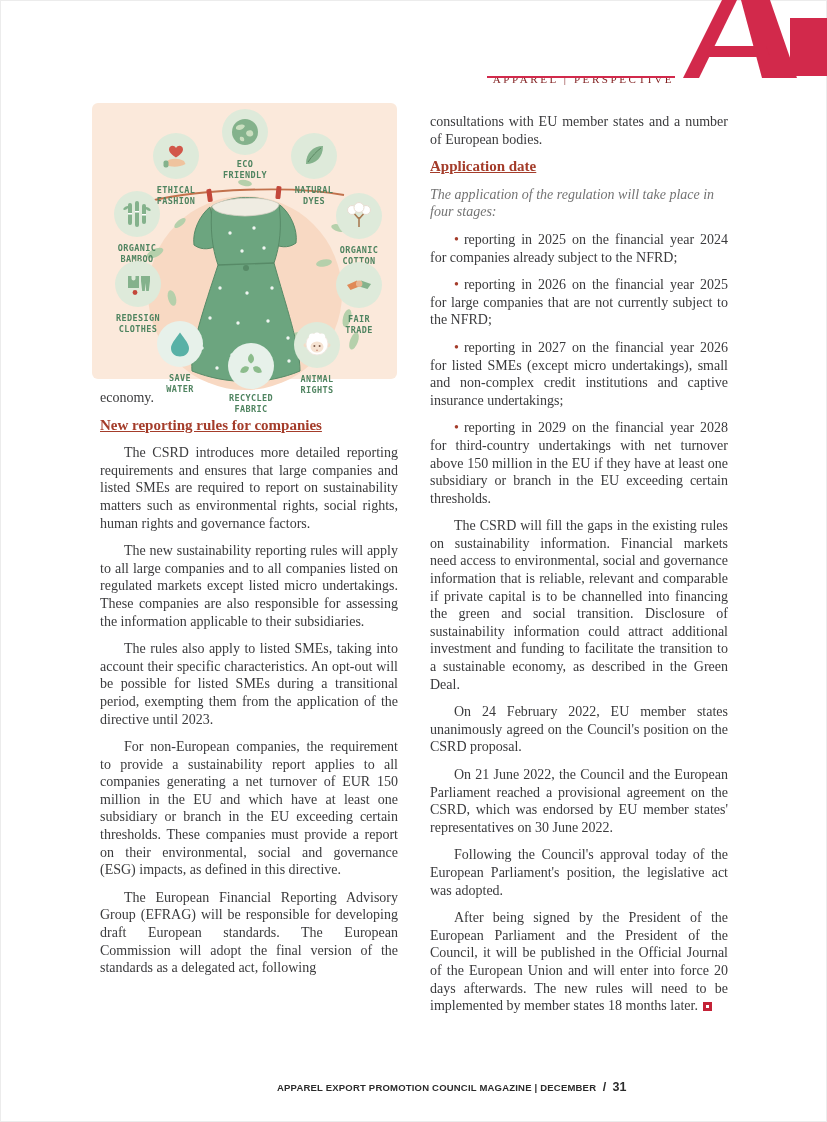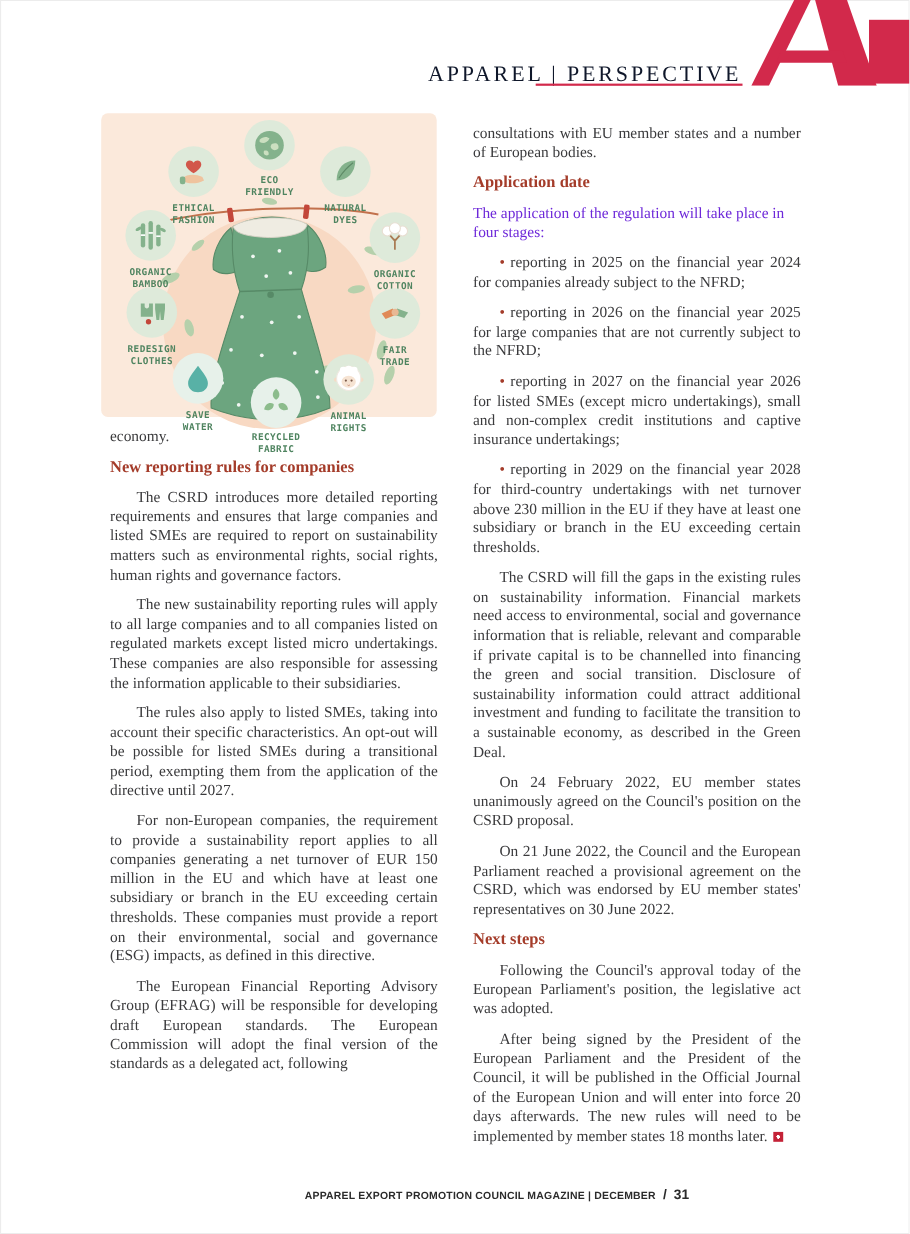--- a/index.html
+++ b/index.html
@@ -1,32 +1,32 @@
 <!DOCTYPE html>
 <html><head>
 <meta charset="utf-8">
 <style>
   html,body{margin:0;padding:0;background:#ffffff;}
   .page{position:relative;width:827px;height:1122px;background:#ffffff;overflow:hidden;
         box-shadow:inset 0 0 0 1px #ececec;font-family:"Liberation Serif",serif;color:#3a3a3c;}
 
   
-  .masthead-title{position:absolute;top:57px;right:153px;font-size:20px;letter-spacing:2.6px;
-        color:#0f172a;font-family:"Liberation Serif",serif;}
+  .masthead-title{position:absolute;top:73px;right:153px;font-size:11px;letter-spacing:2.6px;
+        color:#7f1d1d;font-family:"Liberation Serif",serif;}
   .masthead-rule{position:absolute;top:76px;right:152px;width:188px;height:2px;background:#d2294b;}
   .brand-logo{position:absolute;top:0;right:0;width:151px;height:78px;}
 
   
   .col{position:absolute;top:103px;width:318px;font-size:14px;line-height:17.6px;text-align:justify;}
   .col-left{left:90px;}
   .col-right{left:420px;}
   .col p{margin:10px;}
   .indent{text-indent:24px;}
-  .sect-head{margin:15px 0 5px;font-size:15px;font-weight:bold;color:#a43c2a;text-align:left;}
-  .intro-italic{color:#6d28d9;text-align:left;}
+  .sect-head{margin:15px 0 5px;font-size:15px;font-weight:bold;color:#a43c2a;text-align:left;text-decoration:underline;}
+  .intro-italic{font-style:italic;color:#737373;text-align:left;}
   .bullet{margin:3px 0;}
   .dot{color:#a43c2a;padding-right:5px;}
   .endmark{display:inline-block;width:9px;height:9px;margin-left:5px;vertical-align:-1px;
         background:radial-gradient(circle at center,#ffffff 0 1.6px,#c42237 1.7px);}
 
   
   .illustration{position:relative;margin-left:2px;width:305px;height:276px;background:#fbe9db;
         border-radius:6px;margin-bottom:9px;}
   .illo-art{position:absolute;left:0;top:0;}
   .badge{position:absolute;width:46px;height:46px;border-radius:50%;background:#deeada;
@@ -230,40 +230,39 @@
         </svg>
       </div>
       <div class="badge-label l-animal">ANIMAL
 RIGHTS</div>
     </div>
 
     <p>economy.</p>
     <p class="sect-head">New reporting rules for companies</p>
     <p class="indent">The CSRD introduces more detailed reporting requirements and ensures that large companies and listed SMEs are required to report on sustainability matters such as environmental rights, social rights, human rights and governance factors.</p>
     <p class="indent">The new sustainability reporting rules will apply to all large companies and to all companies listed on regulated markets except listed micro undertakings. These companies are also responsible for assessing the information applicable to their subsidiaries.</p>
-    <p class="indent">The rules also apply to listed SMEs, taking into account their specific characteristics. An opt-out will be possible for listed SMEs during a transitional period, exempting them from the application of the directive until 2027.</p>
+    <p class="indent">The rules also apply to listed SMEs, taking into account their specific characteristics. An opt-out will be possible for listed SMEs during a transitional period, exempting them from the application of the directive until 2023.</p>
     <p class="indent">For non-European companies, the requirement to provide a sustainability report applies to all companies generating a net turnover of EUR 150 million in the EU and which have at least one subsidiary or branch in the EU exceeding certain thresholds. These companies must provide a report on their environmental, social and governance (ESG) impacts, as defined in this directive.</p>
     <p class="indent">The European Financial Reporting Advisory Group (EFRAG) will be responsible for developing draft European standards. The European Commission will adopt the final version of the standards as a delegated act, following</p>
   </div>
 
   <div class="col col-right">
     <p>consultations with EU member states and a number of European bodies.</p>
     <p class="sect-head">Application date</p>
     <p class="intro-italic">The application of the regulation will take place in four stages:</p>
 
     <p class="indent bullet"><span class="dot">•</span><span>reporting in 2025 on the financial year 2024 for companies already subject to the NFRD;</span></p>
     <p class="indent bullet"><span class="dot">•</span><span>reporting in 2026 on the financial year 2025 for large companies that are not currently subject to the NFRD;</span></p>
     <p class="indent bullet"><span class="dot">•</span><span>reporting in 2027 on the financial year 2026 for listed SMEs (except micro undertakings), small and non-complex credit institutions and captive insurance undertakings;</span></p>
-    <p class="indent bullet"><span class="dot">•</span><span>reporting in 2029 on the financial year 2028 for third-country undertakings with net turnover above 230 million in the EU if they have at least one subsidiary or branch in the EU exceeding certain thresholds.</span></p>
+    <p class="indent bullet"><span class="dot">•</span><span>reporting in 2029 on the financial year 2028 for third-country undertakings with net turnover above 150 million in the EU if they have at least one subsidiary or branch in the EU exceeding certain thresholds.</span></p>
 
     <p class="indent">The CSRD will fill the gaps in the existing rules on sustainability information. Financial markets need access to environmental, social and governance information that is reliable, relevant and comparable if private capital is to be channelled into financing the green and social transition. Disclosure of sustainability information could attract additional investment and funding to facilitate the transition to a sustainable economy, as described in the Green Deal.</p>
     <p class="indent">On 24 February 2022, EU member states unanimously agreed on the Council's position on the CSRD proposal.</p>
     <p class="indent">On 21 June 2022, the Council and the European Parliament reached a provisional agreement on the CSRD, which was endorsed by EU member states' representatives on 30 June 2022.</p>
 
-    <p class="sect-head">Next steps</p>
     <p class="indent">Following the Council's approval today of the European Parliament's position, the legislative act was adopted.</p>
     <p class="indent"><span>After being signed by the President of the European Parliament and the President of the Council, it will be published in the Official Journal of the European Union and will enter into force 20 days afterwards. The new rules will need to be implemented by member states 18 months later.</span><span class="endmark"></span></p>
   </div>
 
   <div class="footer">
     <span class="footer-label">APPAREL EXPORT PROMOTION COUNCIL MAGAZINE | DECEMBER</span>
     <span class="footer-sep">/</span>
     <span class="footer-page">31</span>
   </div>
 

